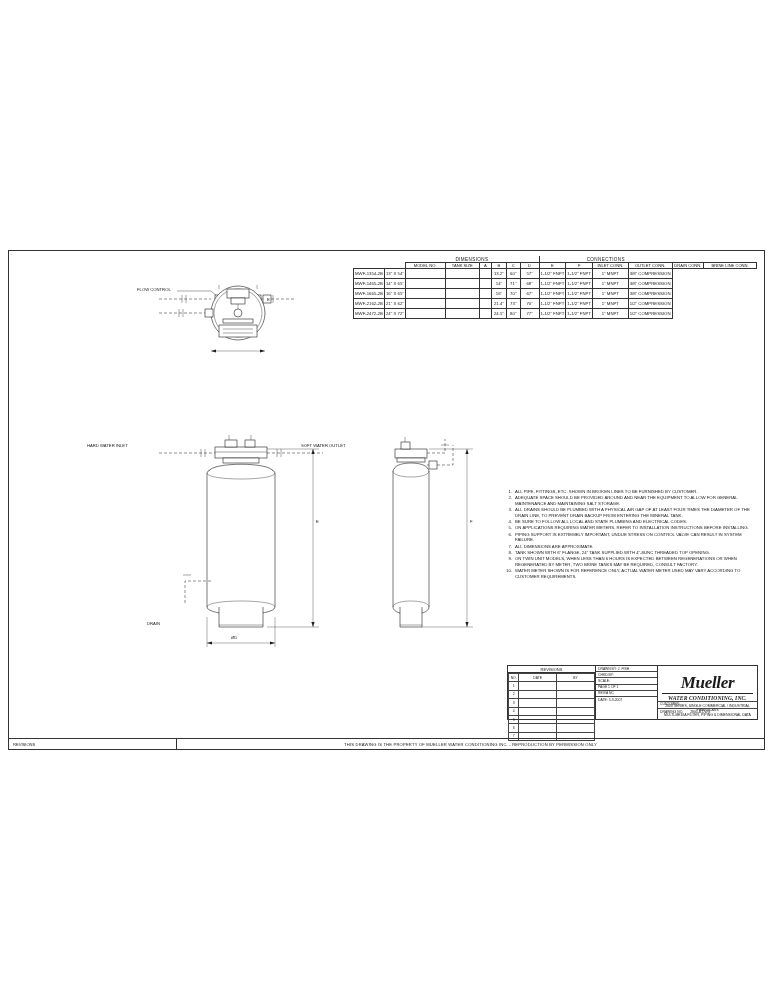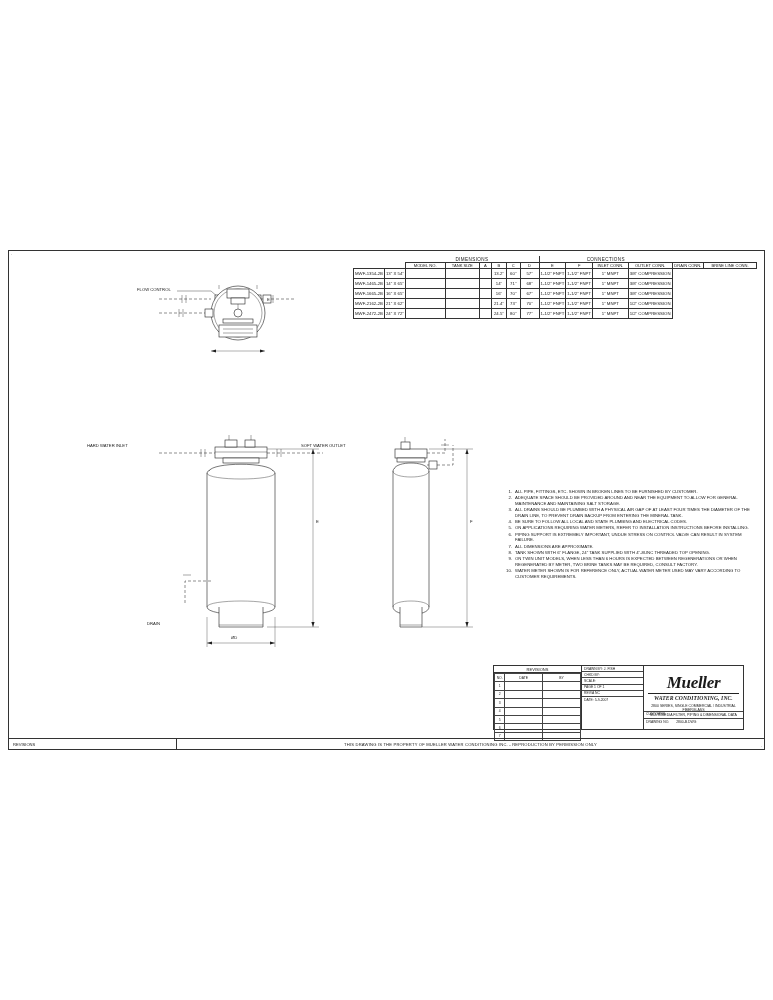--- a/index.html
+++ b/index.html
@@ -56,24 +56,24 @@
     font-size: 4.3px;
     line-height: 1.32;
   }
   #notes .note { display: flex; margin-bottom: 0.6px; }
   #notes .num { width: 11px; text-align: right; padding-right: 3px; flex: none; }
   #notes .txt { flex: 1; }
 
   
   #titleblock {
     position: absolute;
-    left: 484px;
+    left: 498px;
     top: 414px;
     width: 251px;
-    height: 65px;
+    height: 55px;
     border: 0.8px solid #333;
     box-sizing: border-box;
     display: flex;
     justify-content: center;
   }
   #revbox { width: 88px; border-right: 0.8px solid #333; box-sizing: border-box; }
   #revbox .revtitle {
     text-align: center; font-size: 4px; border-bottom: 0.7px solid #333;
     padding: 0.5px 0;
   }

